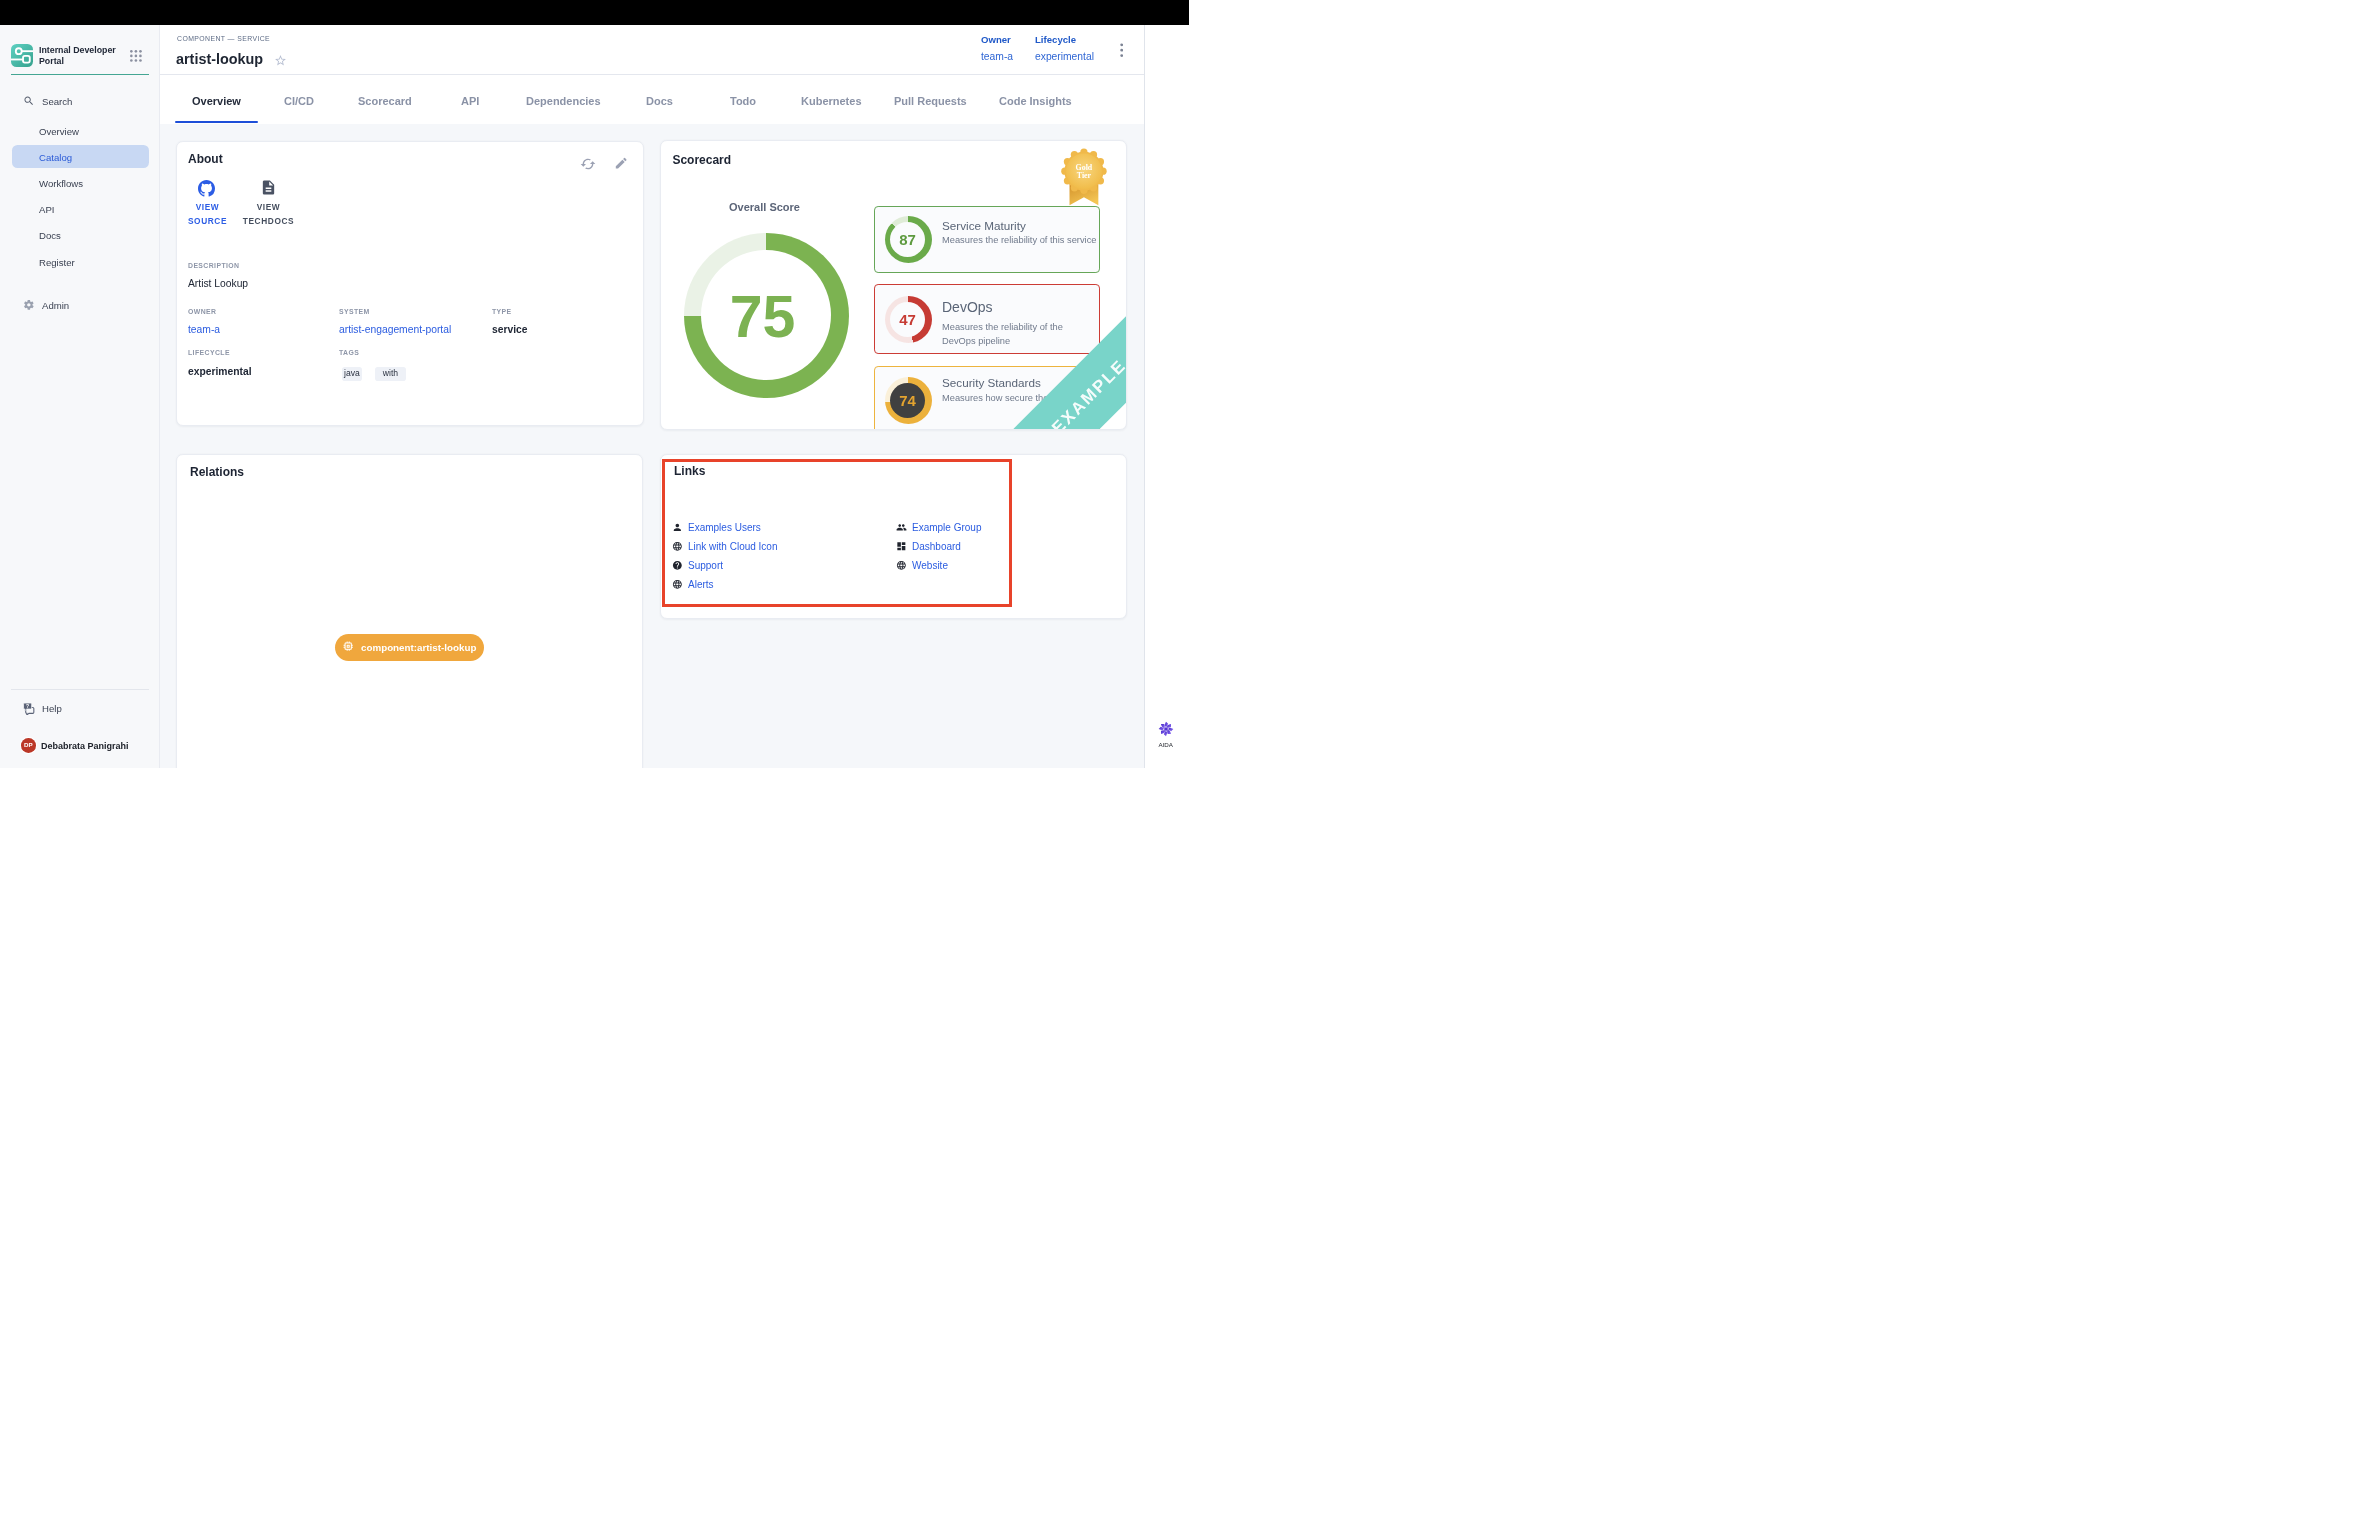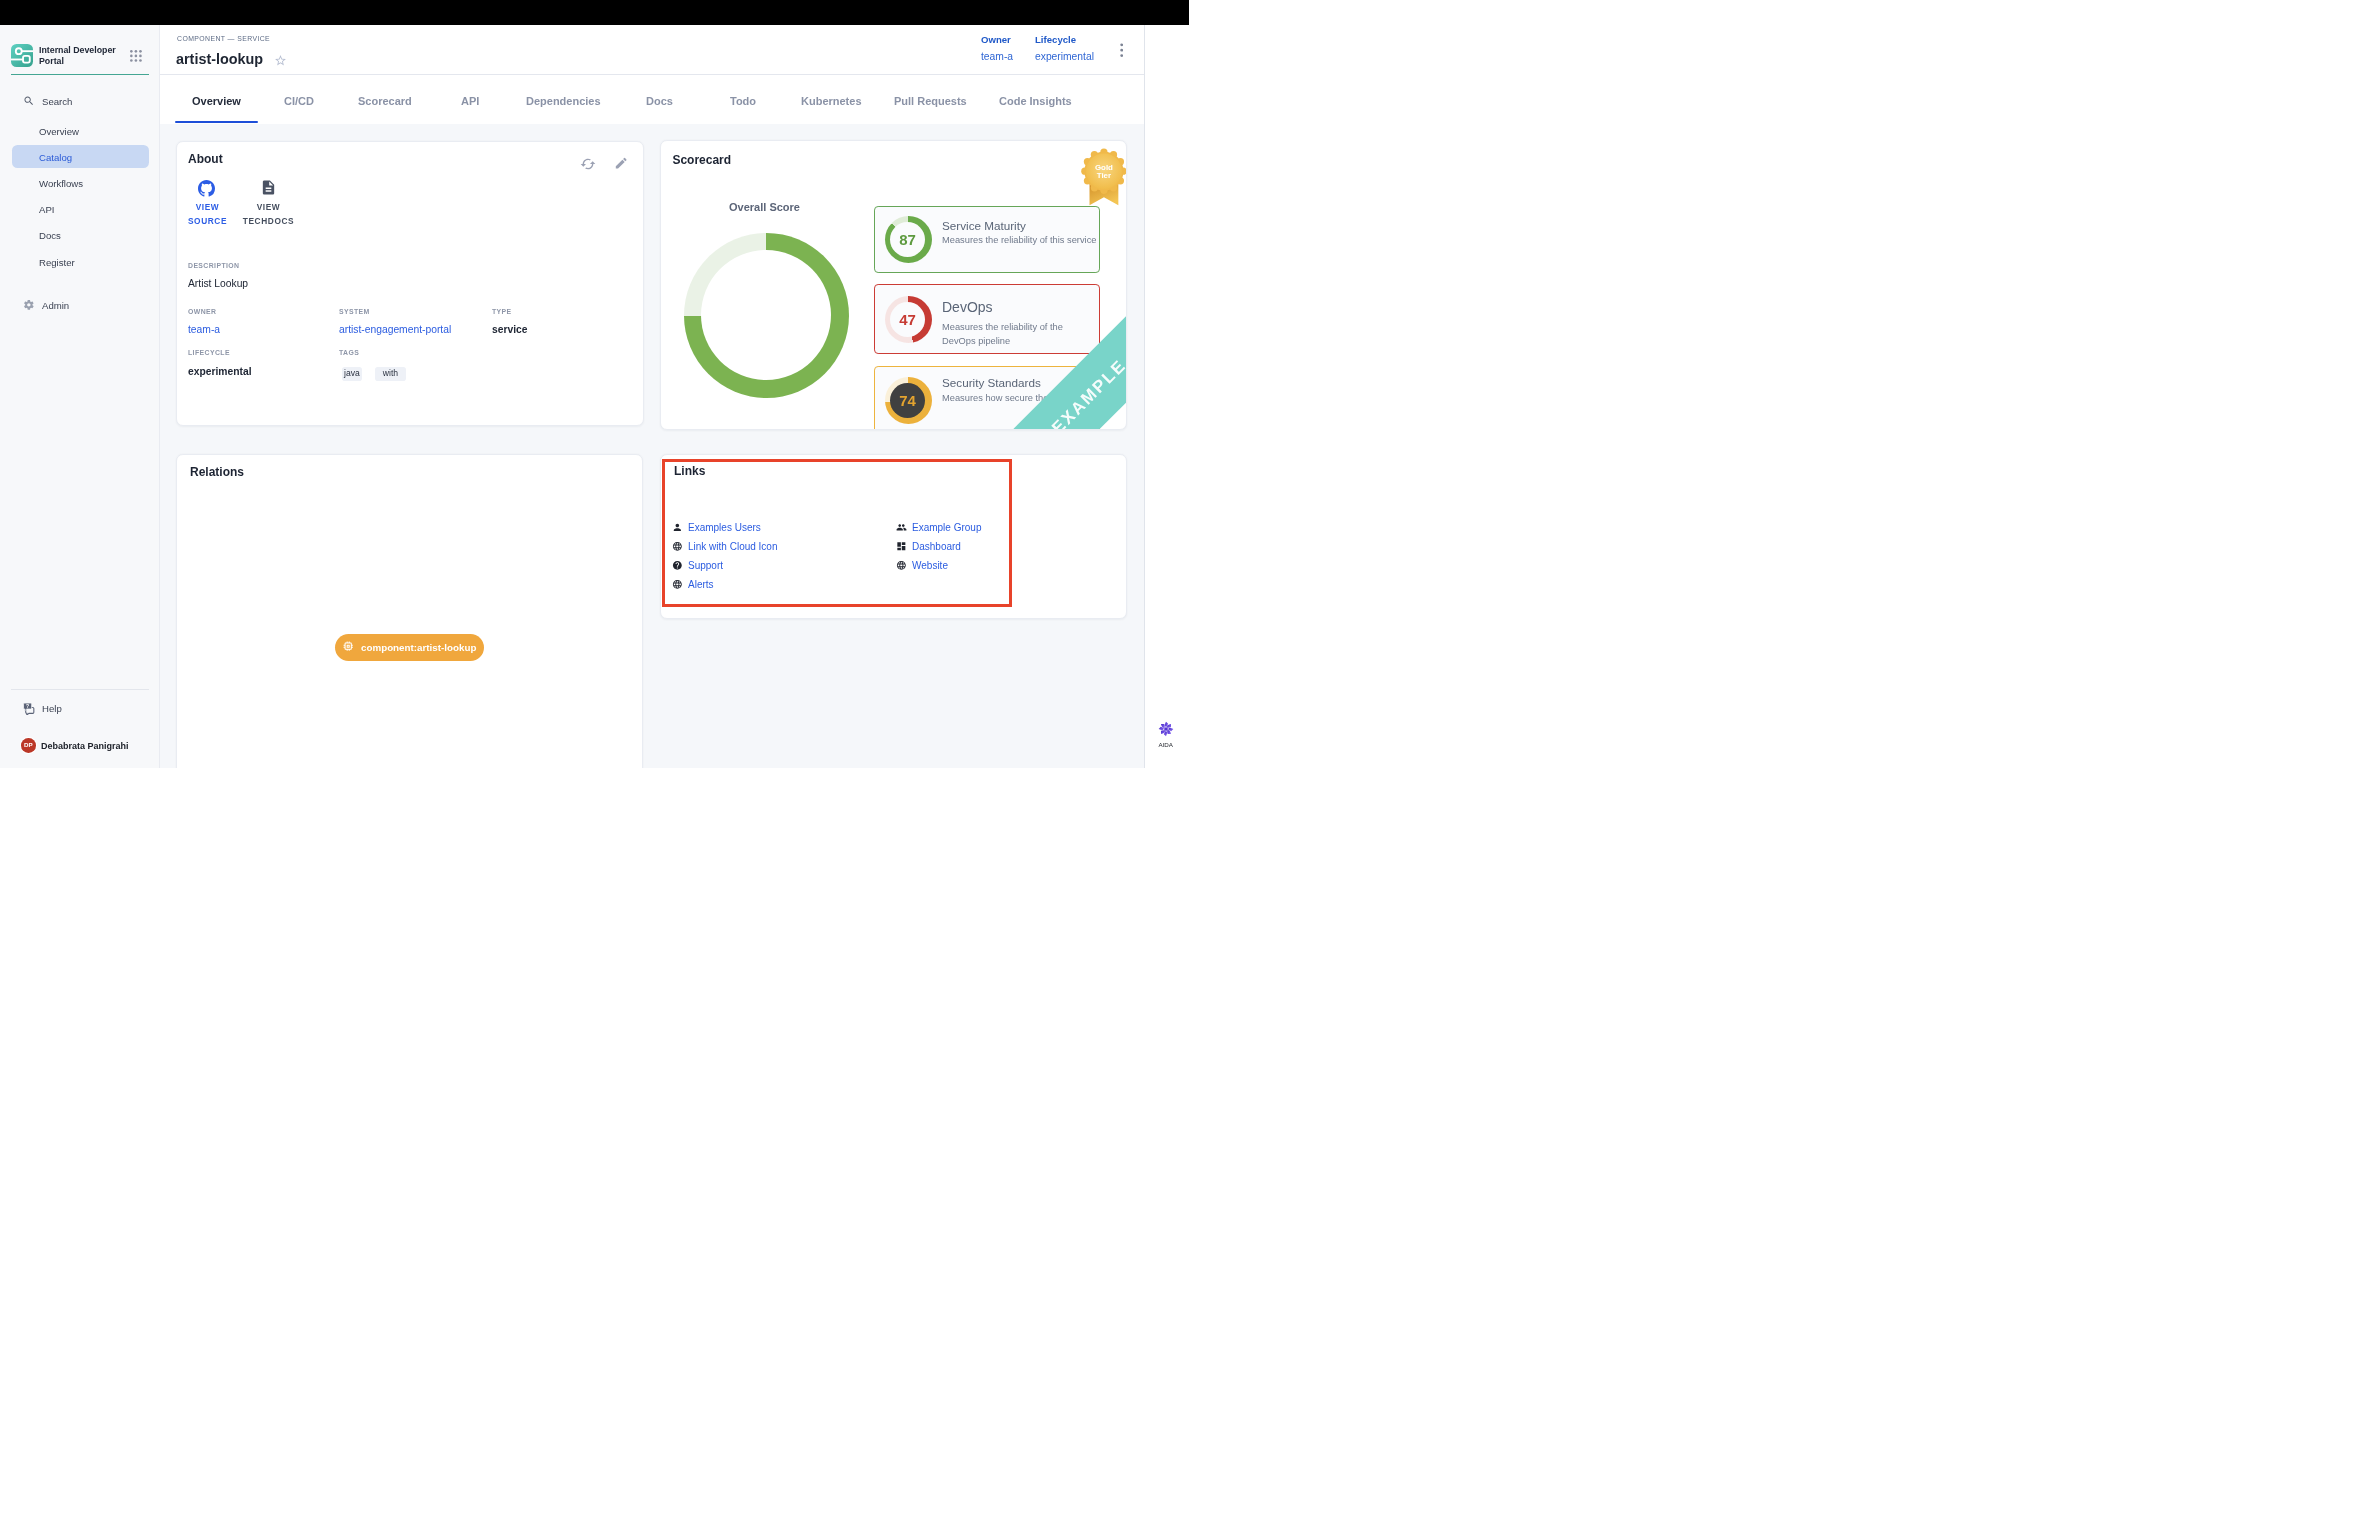--- a/index.html
+++ b/index.html
@@ -160,21 +160,21 @@
   <div class="value" style="left:492px; top:324px; font-weight:700;">service</div>
   <div class="label" style="left:188px; top:349px;">LIFECYCLE</div>
   <div class="value" style="left:188px; top:366px; font-weight:700;">experimental</div>
   <div class="label" style="left:339px; top:349px;">TAGS</div>
   <div class="abs" style="left:342px; top:367px; width:20px; height:13.8px; background:#eef1f7; border-radius:2.8px; font-size:8.6px; color:#2a3140; text-align:center; line-height:13.8px;">java</div>
   <div class="abs" style="left:375px; top:367px; width:31px; height:13.8px; background:#eef1f7; border-radius:2.8px; font-size:8.6px; color:#2a3140; text-align:center; line-height:13.8px;">with</div>
 
   <div class="card" id="scorecard" style="left:660px; top:140px; width:467px; height:290px; overflow:hidden;">
     <div class="abs" style="left:11.4px; top:12.4px; font-size:12px; font-weight:700; color:#1d2433;">Scorecard</div>
 
-    <div class="abs" style="left:420px; top:6.5px;">
+    <div class="abs" style="left:400px; top:6.5px;font-family:Liberation Serif, serif;">
       <svg width="46" height="58" viewBox="0 0 67 84">
         <defs>
           <linearGradient id="ribg" x1="0" y1="0" x2="0.6" y2="1">
             <stop offset="0" stop-color="#d3922a"></stop>
               <stop offset="1" stop-color="#f4c554"></stop>
           </linearGradient>
           <radialGradient id="rosg" cx="0.5" cy="0.45" r="0.6">
             <stop offset="0" stop-color="#f8d67f"></stop>
               <stop offset="1" stop-color="#f0ba45"></stop>
           </radialGradient>
@@ -197,20 +197,21 @@
         </g>
         <circle cx="33.4" cy="33.6" r="26" fill="url(#rosg)"></circle>
         <text x="33.4" y="32" font-size="11.5" font-weight="bold" fill="#fff" text-anchor="middle">Gold</text>
         <text x="33.4" y="44" font-size="11.5" font-weight="bold" fill="#fff" text-anchor="middle">Tier</text>
       </svg>
     </div>
     <div class="abs" style="left:21px; top:60px; width:165px; text-align:center; font-size:11px; font-weight:700; color:#5c6578;">Overall Score</div>
 
     <div class="abs" style="left:23px; top:92px; width:165px; height:165px; border-radius:50%; background:conic-gradient(#7cb351 0 75%, #eaf2e6 75% 100%);"></div>
     <div class="abs" style="left:40px; top:109px; width:130px; height:130px; border-radius:50%; background:#fff;"></div>
+    <div class="abs" style="left:20px; top:95px; width:163px; height:163px; text-align:center; line-height:163px; font-size:59px; font-weight:700; color:#7cb252;">75</div>
 
     <div class="abs" style="left:213px; top:65px; width:226px; height:67px; background:#fafbfd; border:1px solid #66a658; border-radius:4.1px;"></div>
     <div class="abs" style="left:213px; top:143px; width:226px; height:70px; background:#fafbfd; border:1px solid #cc3c35; border-radius:4.1px;"></div>
     <div class="abs" style="left:213px; top:225px; width:226px; height:70px; background:#fafbfd; border:1px solid #edb43e; border-radius:4.1px;"></div>
 
     <div class="abs" style="left:224px; top:75px; width:47px; height:47px; border-radius:50%; background:conic-gradient(#6aaa4a 0 87%, #dfecd7 87% 100%);"></div>
     <div class="abs" style="left:229px; top:81px; width:35px; height:35px; border-radius:50%; background:#fafbfd; text-align:center; line-height:35px; font-size:15px; font-weight:700; color:#5d9a3f;">87</div>
     <div class="abs" style="left:224px; top:155px; width:47px; height:47px; border-radius:50%; background:conic-gradient(#c63b34 0 47%, #f6e4e3 47% 100%);"></div>
     <div class="abs" style="left:229px; top:161px; width:35px; height:35px; border-radius:50%; background:#fafbfd; text-align:center; line-height:35px; font-size:15px; font-weight:700; color:#c63b34;">47</div>
     <div class="abs" style="left:224px; top:236px; width:47px; height:47px; border-radius:50%; background:conic-gradient(#ecb13c 0 74%, #faf0d9 74% 100%);"></div>

